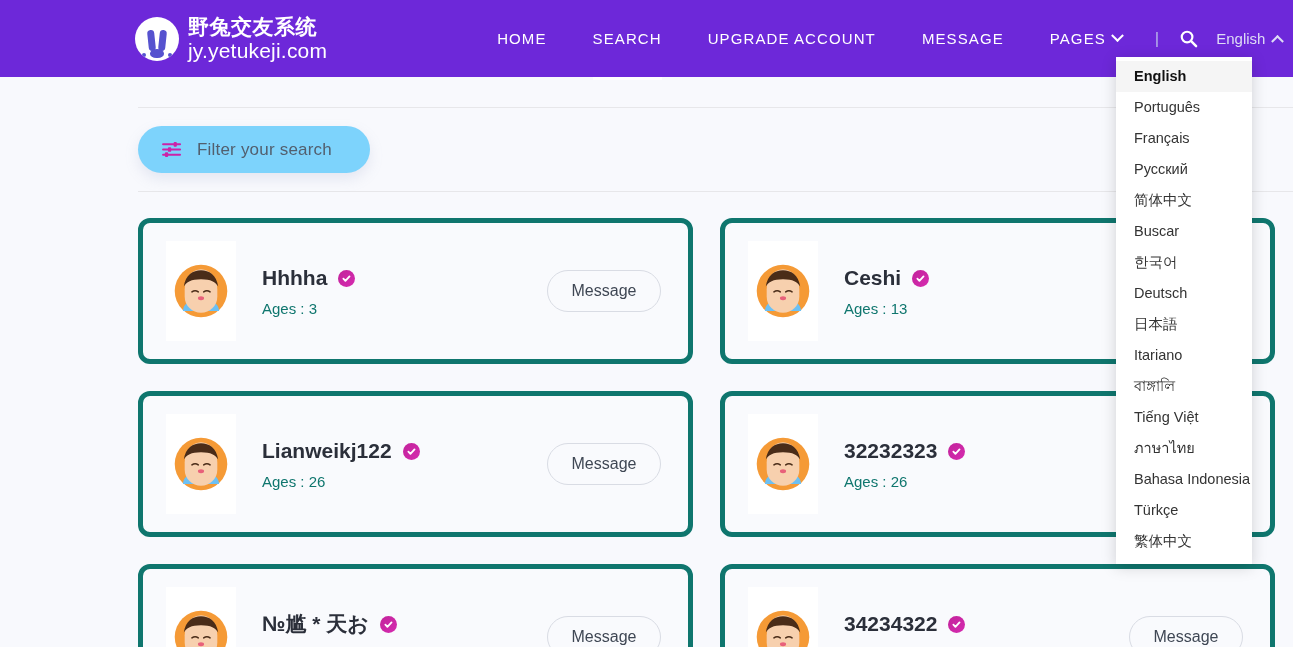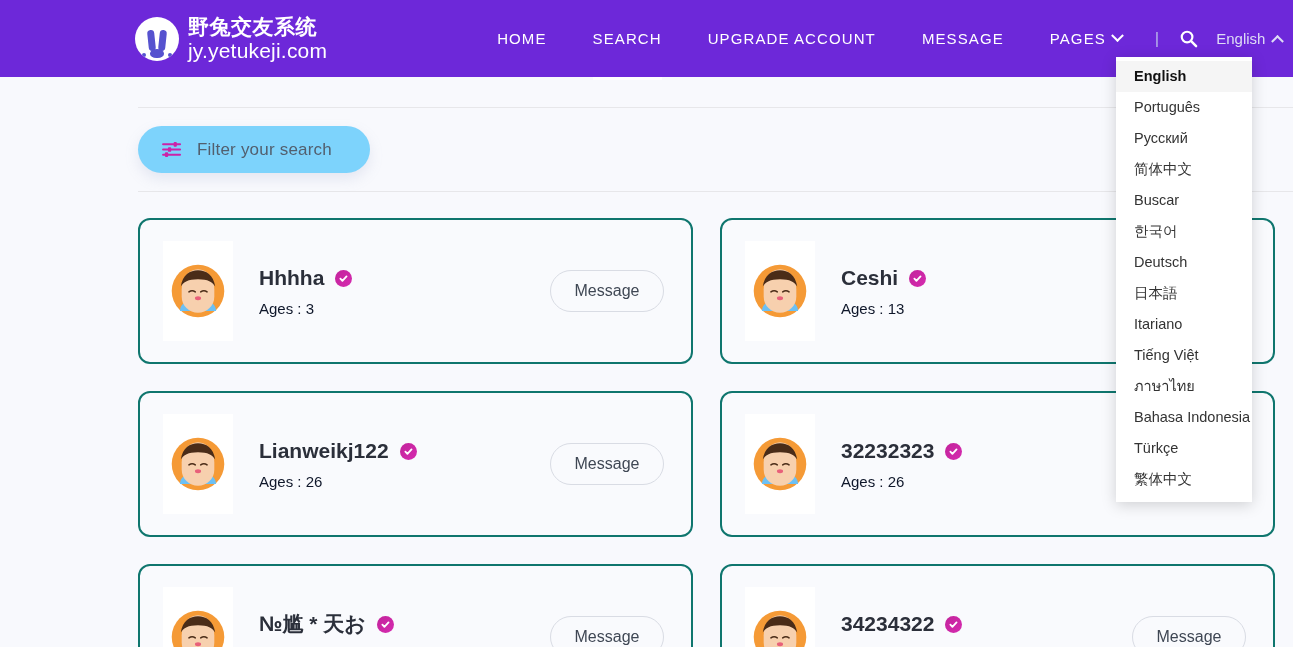--- a/index.html
+++ b/index.html
@@ -120,21 +120,21 @@
     font-size: 17px; color: #525f6e; margin-left: 14px; letter-spacing: .2px;
   }
 
   .cards {
     display: flex; flex-wrap: wrap;
     padding: 26px 0 0 138px; gap: 27px 27px;
   }
   .card {
     width: 555px; height: 146px;
     background: #f9fafd;
-    border: 2px solid #0f766e;
+    border: 5px solid #0f766e;
     border-radius: 12px;
     display: flex; align-items: center;
     position: relative;
   }
   .card-avatar {
     width: 70px; height: 100px; margin-left: 23px;
     background: #ffffff; flex: none;
     display: flex; align-items: center; justify-content: center;
   }
   .face { width: 58px; height: 58px; position: relative; }
@@ -142,21 +142,21 @@
   .card-name {
     font-size: 21px; font-weight: bold; color: #2b2f3a;
     display: flex; align-items: center; line-height: 26px;
   }
   .verified {
     width: 17px; height: 17px; border-radius: 50%;
     margin-left: 11px; flex: none;
     background: linear-gradient(135deg,#c2239b,#d62bb0);
     display: flex; align-items: center; justify-content: center;
   }
-  .card-age { font-size: 15px; color: #0f172a; margin-top: 9px; }
+  .card-age { font-size: 15px; color: #0f766e; margin-top: 9px; }
   .msg-btn {
     width: 114px; height: 42px; margin-right: 27px;
     border: 1px solid #d9dce4; border-radius: 22px;
     background: transparent; color: #3f4754; font-size: 16px;
     display: flex; align-items: center; justify-content: center;
     cursor: pointer; flex: none;
   }
 </style>
 </head>
 <body>
@@ -214,27 +214,29 @@
         <path d="M5.4 19.4a6.6 6.6 0 0 1 13.2 0" fill="none" stroke="#ffffff" stroke-width="1.8" stroke-linecap="round"></path>
       </svg>
     </div>
 
   </div>
 </div>
 
 <div class="lang-menu">
   <div class="lang-item selected">English</div>
   <div class="lang-item">Português</div>
+  <div class="lang-item">Français</div>
   <div class="lang-item">Русский</div>
   <div class="lang-item">简体中文</div>
   <div class="lang-item">Buscar</div>
   <div class="lang-item">한국어</div>
   <div class="lang-item">Deutsch</div>
   <div class="lang-item">日本語</div>
   <div class="lang-item">Itariano</div>
+  <div class="lang-item">বাঙ্গালি</div>
   <div class="lang-item">Tiếng Việt</div>
   <div class="lang-item">ภาษาไทย</div>
   <div class="lang-item">Bahasa Indonesia</div>
   <div class="lang-item">Türkçe</div>
   <div class="lang-item">繁体中文</div>
 </div>
 
 <div class="page">
   <div style="height:30px"></div>
   <div class="divider"></div>

